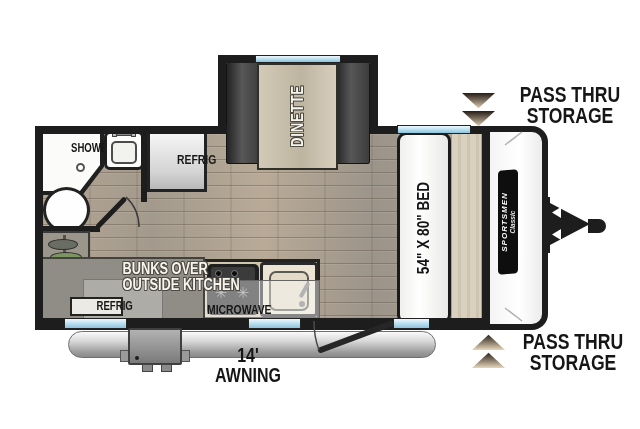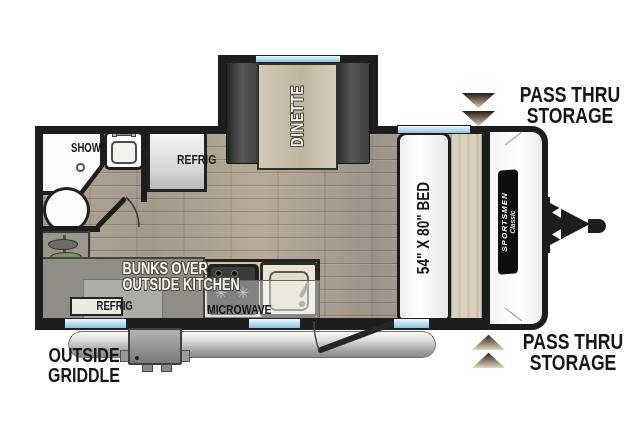--- a/index.html
+++ b/index.html
@@ -170,19 +170,19 @@
     <div style="left:10px;top:4px;">
       <div class="arr arr-up" style="position:static;"></div>
       <div class="arr arr-up" style="position:static;"></div>
     </div>
     <div class="lbl" style="left:44px;top:1px;width:134px;font-size:22px;line-height:21px;">
       <div class="cond" style="position:static;">PASS THRU</div>
       <div class="cond" style="position:static;">STORAGE</div>
     </div>
   </div>
 
-  <div class="lbl" style="left:28px;top:345px;width:112px;font-size:20px;line-height:20px;">
-    <div class="cond" style="position:static;">OUTSIDE</div>
-    <div class="cond" style="position:static;">GRIDDLE</div>
+
+  <div class="lbl" style="left:195px;top:345px;width:106px;font-size:20px;line-height:20px;">
+    <div class="cond" style="position:static;">14'</div>
+    <div class="cond" style="position:static;">AWNING</div>
   </div>
-
 
 </div>
 
 </body></html>

